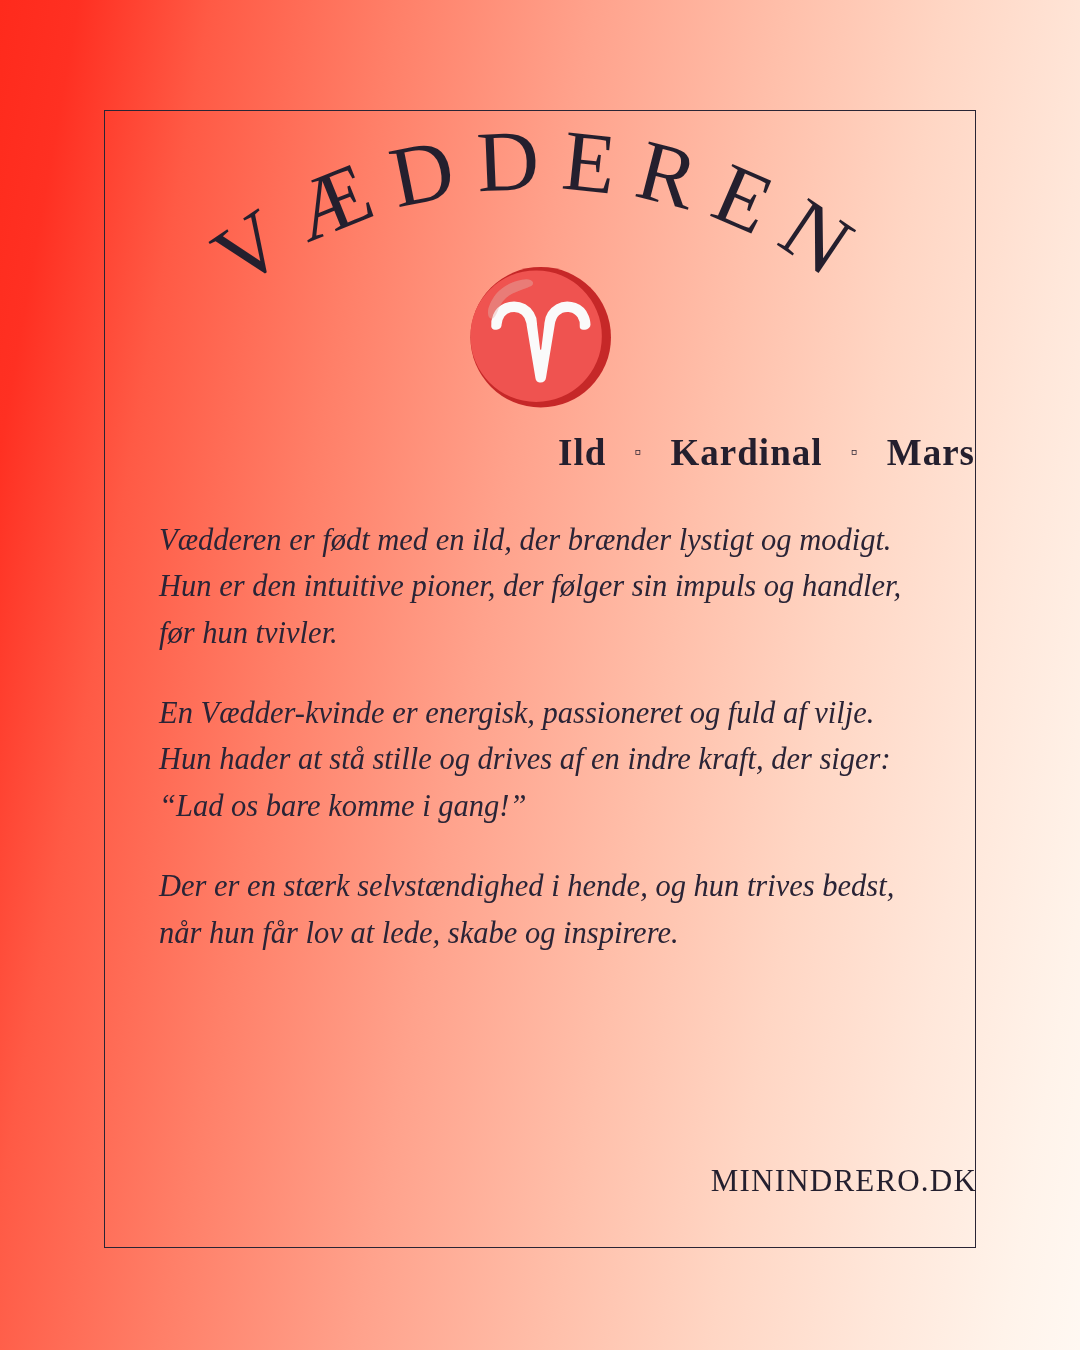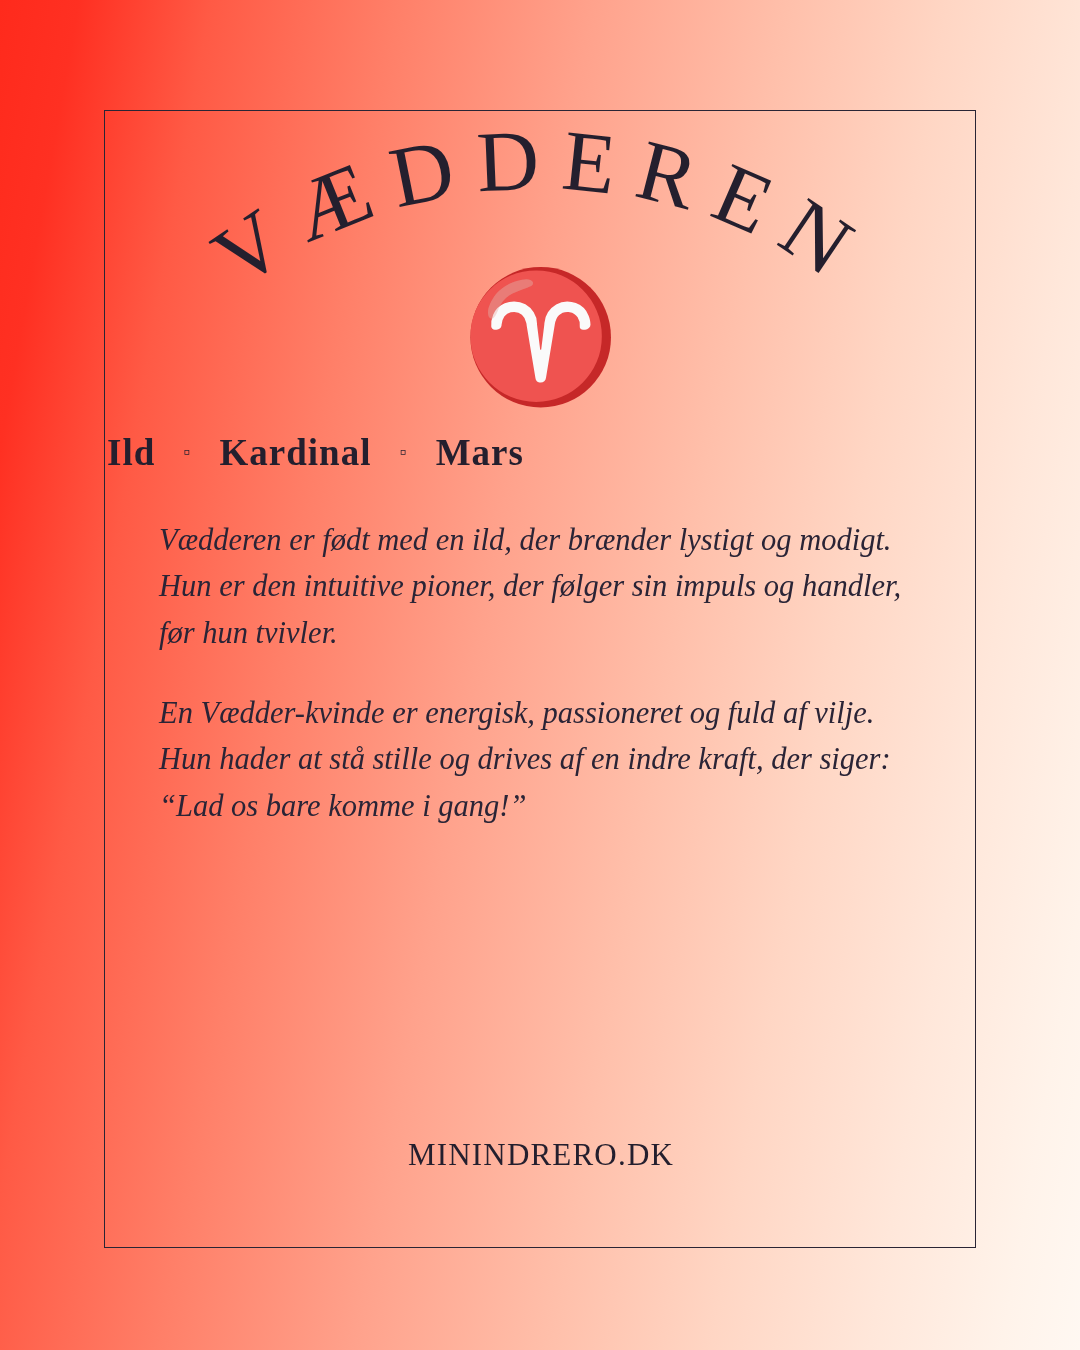--- a/index.html
+++ b/index.html
@@ -76,21 +76,21 @@
     color: #241f2e;
     font-weight: 300;
   }
 
   
   .attrs {
     position: absolute;
     left: 0;
     top: 320px;
     width: 872px;
-    text-align: left;
+    text-align: right;
     font-size: 37px;
     font-weight: bold;
     color: #241f2e;
     letter-spacing: 1px;
   }
   .attrs .sep {
     display: inline-block;
     font-size: 19px;
     vertical-align: 7px;
     margin: 0 16px;
@@ -111,23 +111,23 @@
   .body-copy p {
     margin: 0 0 34px 0;
     font-style: italic;
   }
   .body-copy p:last-child { margin-bottom: 0; }
 
   
   .footer {
     position: absolute;
     left: 0;
-    bottom: 74px;
+    bottom: 48px;
     width: 872px;
-    text-align: center;
+    text-align: right;
     font-size: 31px;
     letter-spacing: 1.2px;
     color: #241f2e;
   }
 </style>
 </head>
 <body>
 
 <div class="poster">
   <div class="frame">
@@ -149,18 +149,19 @@
       <span class="word">Ild</span>
       <span class="sep">▫</span>
       <span class="word">Kardinal</span>
       <span class="sep">▫</span>
       <span class="word">Mars</span>
     </div>
 
     <div class="body-copy">
       <p>Vædderen er født med en ild, der brænder lystigt og modigt. Hun er den intuitive pioner, der følger sin impuls og handler, før hun tvivler.</p>
       <p>En Vædder-kvinde er energisk, passioneret og fuld af vilje. Hun hader at stå stille og drives af en indre kraft, der siger: “Lad os bare komme i gang!”</p>
+      <p>Der er en stærk selvstændighed i hende, og hun trives bedst, når hun får lov at lede, skabe og inspirere.</p>
     </div>
 
     <div class="footer">MININDRERO.DK</div>
 
   </div>
 </div>
 
 </body></html>

